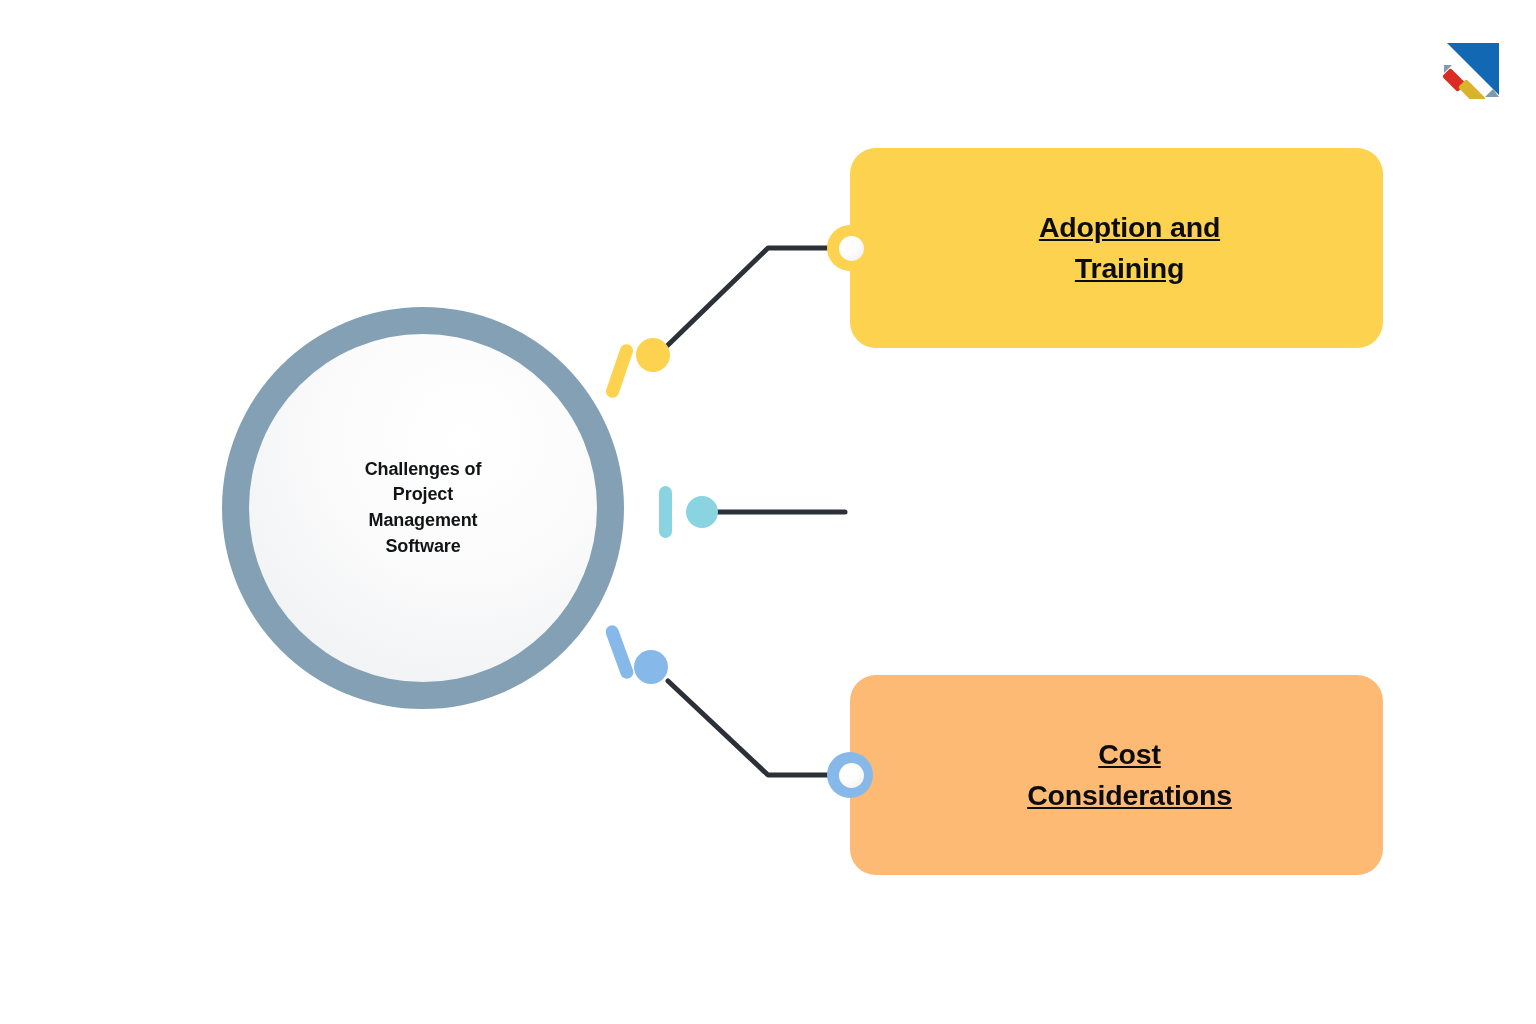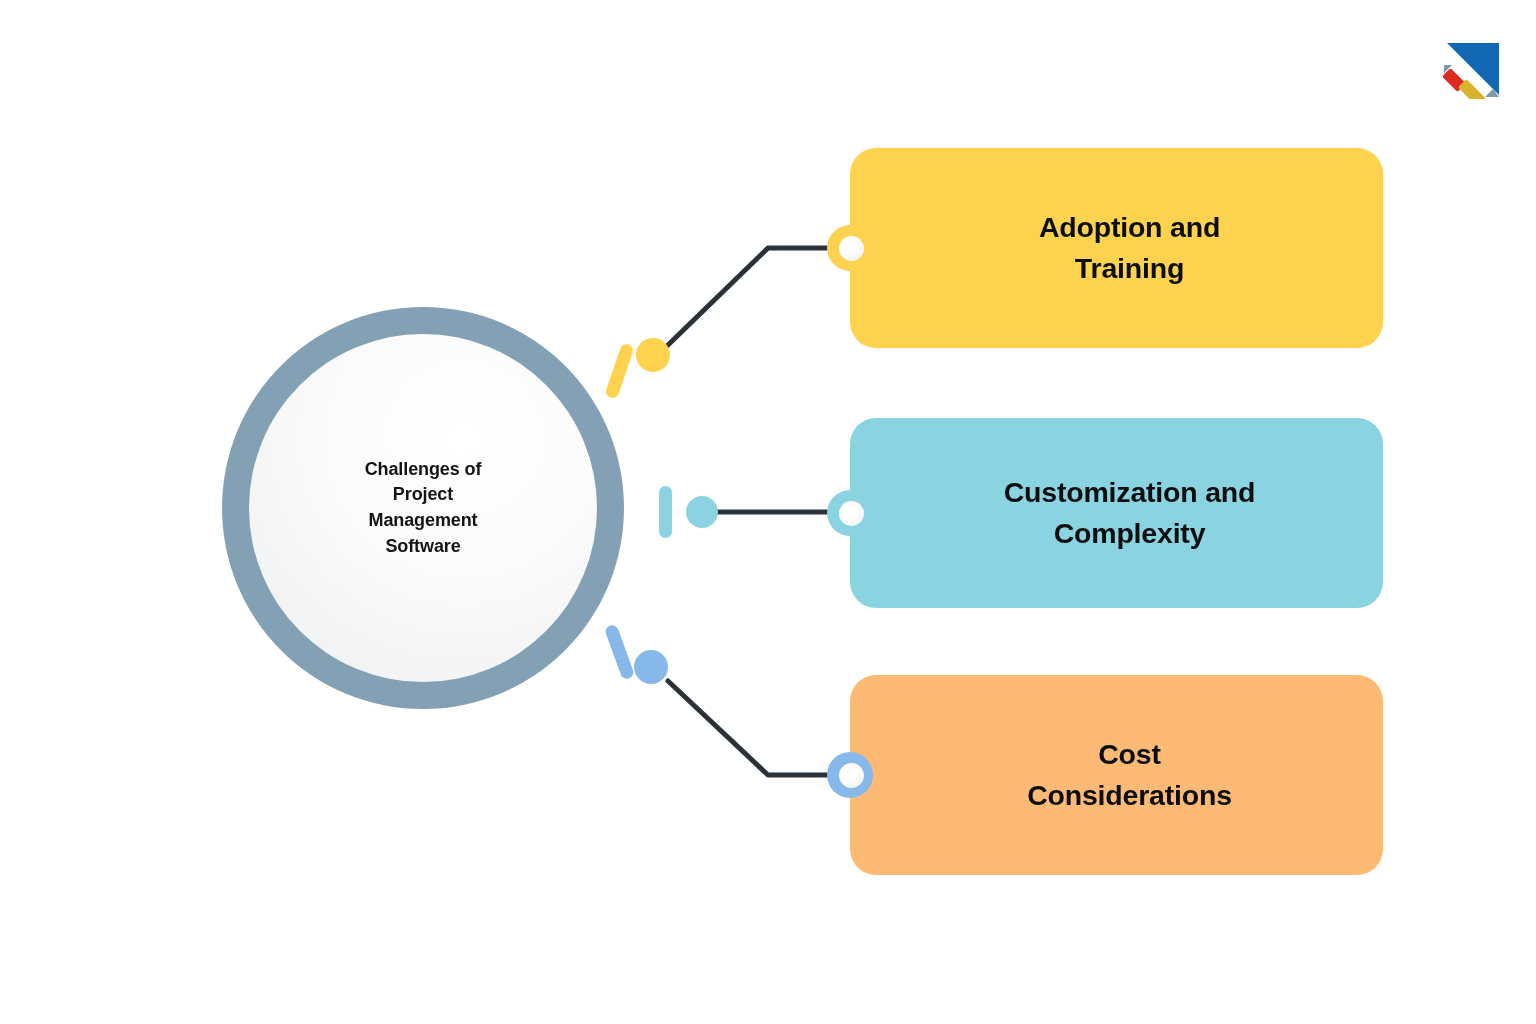--- a/index.html
+++ b/index.html
@@ -68,20 +68,21 @@
   }
   .card-label {
     text-align: center;
     font-size: 28.5px;
     font-weight: bold;
     line-height: 1.45;
     color: #0c0d0f;
     letter-spacing: -0.2px;
     white-space: pre-line;
     padding-left: 26px;
+    text-decoration: underline;
   }
 
   
   .tab {
     position: absolute;
     width: 46px;
     height: 46px;
     border-radius: 50%;
     left: -23px;
     top: 50%;
@@ -160,27 +161,20 @@
   <div class="node-dot" style="left:634px; top:650px; width:34px; height:34px; background:#87b8ea;"></div>
 
   <div class="card" style="left:850px; top:148px; width:533px; height:200px; background:#fdd24f;">
     <div class="tab" style="background:#fdd24f;">
       <div class="tab-hole"></div>
     </div>
     <div class="card-label">Adoption and
 Training</div>
   </div>
 
-  <div class="card" style="left:850px; top:418px; width:533px; height:190px; background:#8ad4e2;">
-    <div class="tab" style="background:#8ad4e2;">
-      <div class="tab-hole"></div>
-    </div>
-    <div class="card-label">Customization and
-Complexity</div>
-  </div>
 
   <div class="card" style="left:850px; top:675px; width:533px; height:200px; background:#fdba74;">
     <div class="tab" style="background:#87b8ea;">
       <div class="tab-hole"></div>
     </div>
     <div class="card-label">Cost
 Considerations</div>
   </div>
 
 </div>

